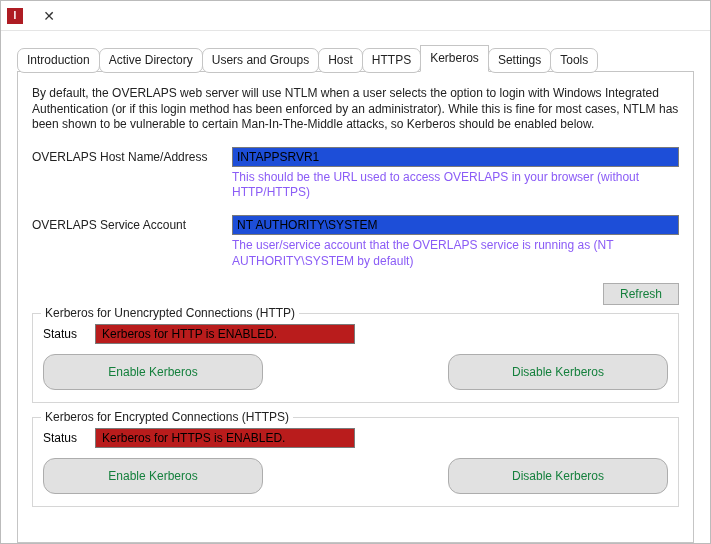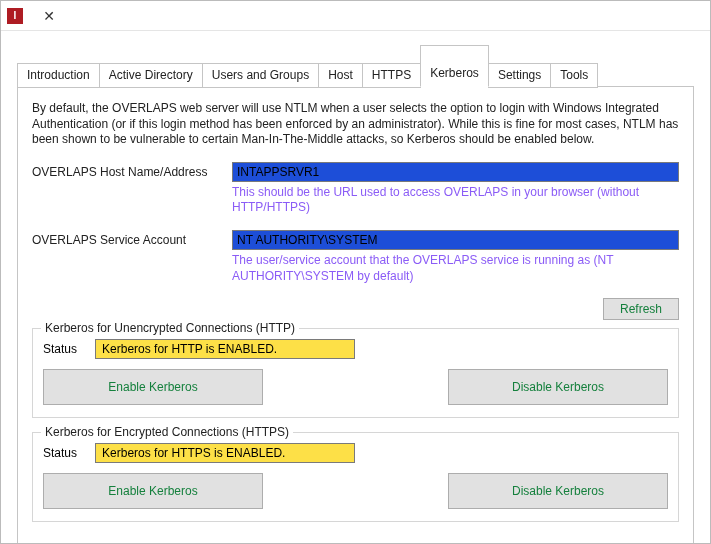--- a/index.html
+++ b/index.html
@@ -42,25 +42,25 @@
     border: 1px solid #c5c5c5;
     border-bottom: 1px solid #c5c5c5;
     background: #fff;
     margin-right: -1px;
     color: #222;
     font-size: 12px;
     position: relative;
   }
   .tab.active {
     border-bottom: 1px solid #fff;
-    padding-top: 20px; padding-bottom: 6px;
+    padding-top: 5px; padding-bottom: 6px;
     top: 0px;
     z-index: 3;
   }
-  .tab:not(.active) { top: 1px; }
+  .tab:not(.active) { top: 1px; border-radius: 7px; }
   .panel {
     border: 1px solid #c5c5c5;
     padding: 10px 14px 14px 14px;
     position: relative; z-index: 1;
     min-height: 472px;
   }
   .intro {
     color: #222;
     line-height: 1.3;
     margin: 4px 0 14px 0;
@@ -102,20 +102,21 @@
     color: #15803d;
     cursor: pointer;
   }
   .btn.big {
     width: 220px;
     height: 36px;
     padding: 0;
     display: inline-flex;
     align-items: center;
     justify-content: center;
+    border-radius: 12px;
   }
   .groupbox {
     border: 1px solid #d6d6d6;
     padding: 10px 10px 12px 10px;
     margin-bottom: 14px;
     position: relative;
     margin-top: 8px;
   }
   .groupbox-title {
     position: absolute;
@@ -127,21 +128,21 @@
   .status-line {
     display: flex;
     align-items: center;
     gap: 18px;
     margin-bottom: 10px;
   }
   .status-box {
     border: 1px solid #7a7a7a;
     padding: 2px 6px;
     min-width: 260px;
-    background: #fde047;
+    background: #b91c1c;
     font-size: 12px;
   }
   .btn-row {
     display: flex;
     justify-content: space-between;
   }
 </style>
 </head>
 <body>
 

